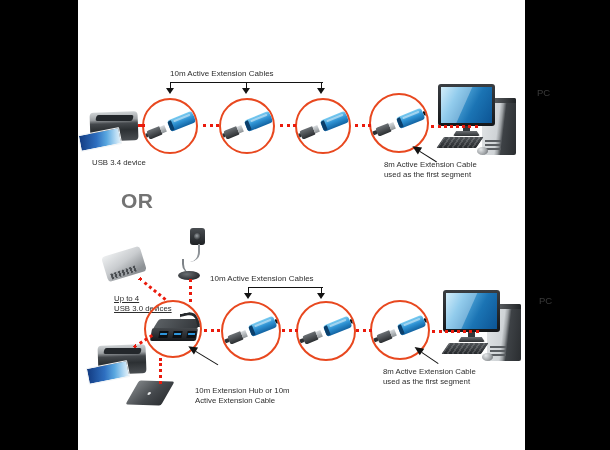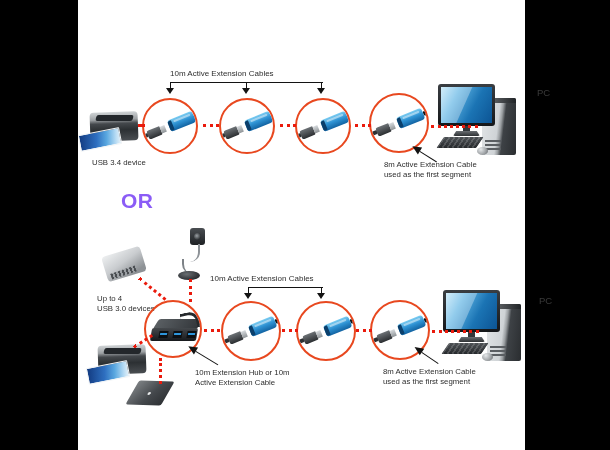--- a/index.html
+++ b/index.html
@@ -7,21 +7,21 @@
        font-family:"Liberation Sans",sans-serif;}
   .bar{position:absolute;top:0;height:450px;background:#000;}
   .bar.l{left:0;width:78px;}
   .bar.r{left:525px;width:85px;}
   .canvas{position:absolute;left:78px;top:0;width:447px;height:450px;background:#fff;}
 
   
   .lbl{position:absolute;font-size:7.8px;line-height:9.5px;color:#2e2e2e;white-space:pre-line;}
   .lbl.c{}
   .pclbl{position:absolute;font-size:9.5px;color:#3a3a3a;padding-left:40px;}
-  .or{position:absolute;left:43px;top:189px;font-size:21px;font-weight:bold;color:#8b5cf6;letter-spacing:.5px;}
+  .or{position:absolute;left:43px;top:189px;font-size:21px;font-weight:bold;color:#737373;letter-spacing:.5px;}
 
   
   .node{position:absolute;border:2.2px solid #e8481f;border-radius:50%;box-sizing:border-box;overflow:hidden;}
   .joint{position:absolute;left:50%;top:50%;width:82px;display:flex;align-items:center;
          transform:translate(-50%,-50%) rotate(-22deg);}
   .cab{height:4.5px;background:#1c1f22;border-radius:2px;flex:none;}
   .cab.lft{width:18px;background:#2d3033;}
   .plug{width:14px;height:9px;background:linear-gradient(180deg,#6d7276,#2c2f32);
         border-radius:2px 1px 1px 2px;position:relative;flex:none;margin-left:-1px;}
   .tip{position:absolute;right:-5px;top:1px;width:5px;height:7px;
@@ -210,21 +210,21 @@
     <div class="cam-neck1" style="left:110px;top:244px;"></div>
     <div class="cam-neck2" style="left:104px;top:259px;"></div>
     <div class="cam-base" style="left:100px;top:271px;"></div>
     <div class="printer" style="left:12px;top:340px;">
       <div class="pr-body"></div>
       <div class="pr-panel"></div>
       <div class="pr-photo"></div>
     </div>
     <div class="flat" style="left:54px;top:381px;"></div>
 
-    <div class="lbl" style="left:19px;top:294px;">Up to 4
+    <div class="lbl" style="left:36px;top:294px;text-decoration:underline;">Up to 4
 USB 3.0 devices</div>
 
     <div class="node" style="left:66px;top:300px;width:58px;height:58px;">
       <div class="hub-top"></div>
       <div class="hub-front">
         <span class="port"></span>
         <span class="port"></span>
         <span class="port"></span>
       </div>
       <div class="hub-cable"></div>
@@ -260,21 +260,21 @@
       <div class="joint">
         <span class="cab lft"></span>
           <span class="plug">
             <span class="tip"></span>
           </span>
           <span class="rec"></span>
           <span class="cab rgt"></span>
       </div>
     </div>
 
-    <div class="lbl" style="left:117px;top:368px;">10m Extension Hub or 10m
+    <div class="lbl" style="left:117px;top:386px;">10m Extension Hub or 10m
 Active Extension Cable</div>
     <div class="arr" style="left:118px;top:351px;width:26px;transform:rotate(31deg);"></div>
 
     <div class="lbl" style="left:305px;top:367px;">8m Active Extension Cable
 used as the first segment</div>
     <div class="arr" style="left:344px;top:352px;width:20px;transform:rotate(34deg);"></div>
 
     <div class="pc" style="left:365px;top:290px;">
       <div class="tower"></div>
       <div class="mon">

